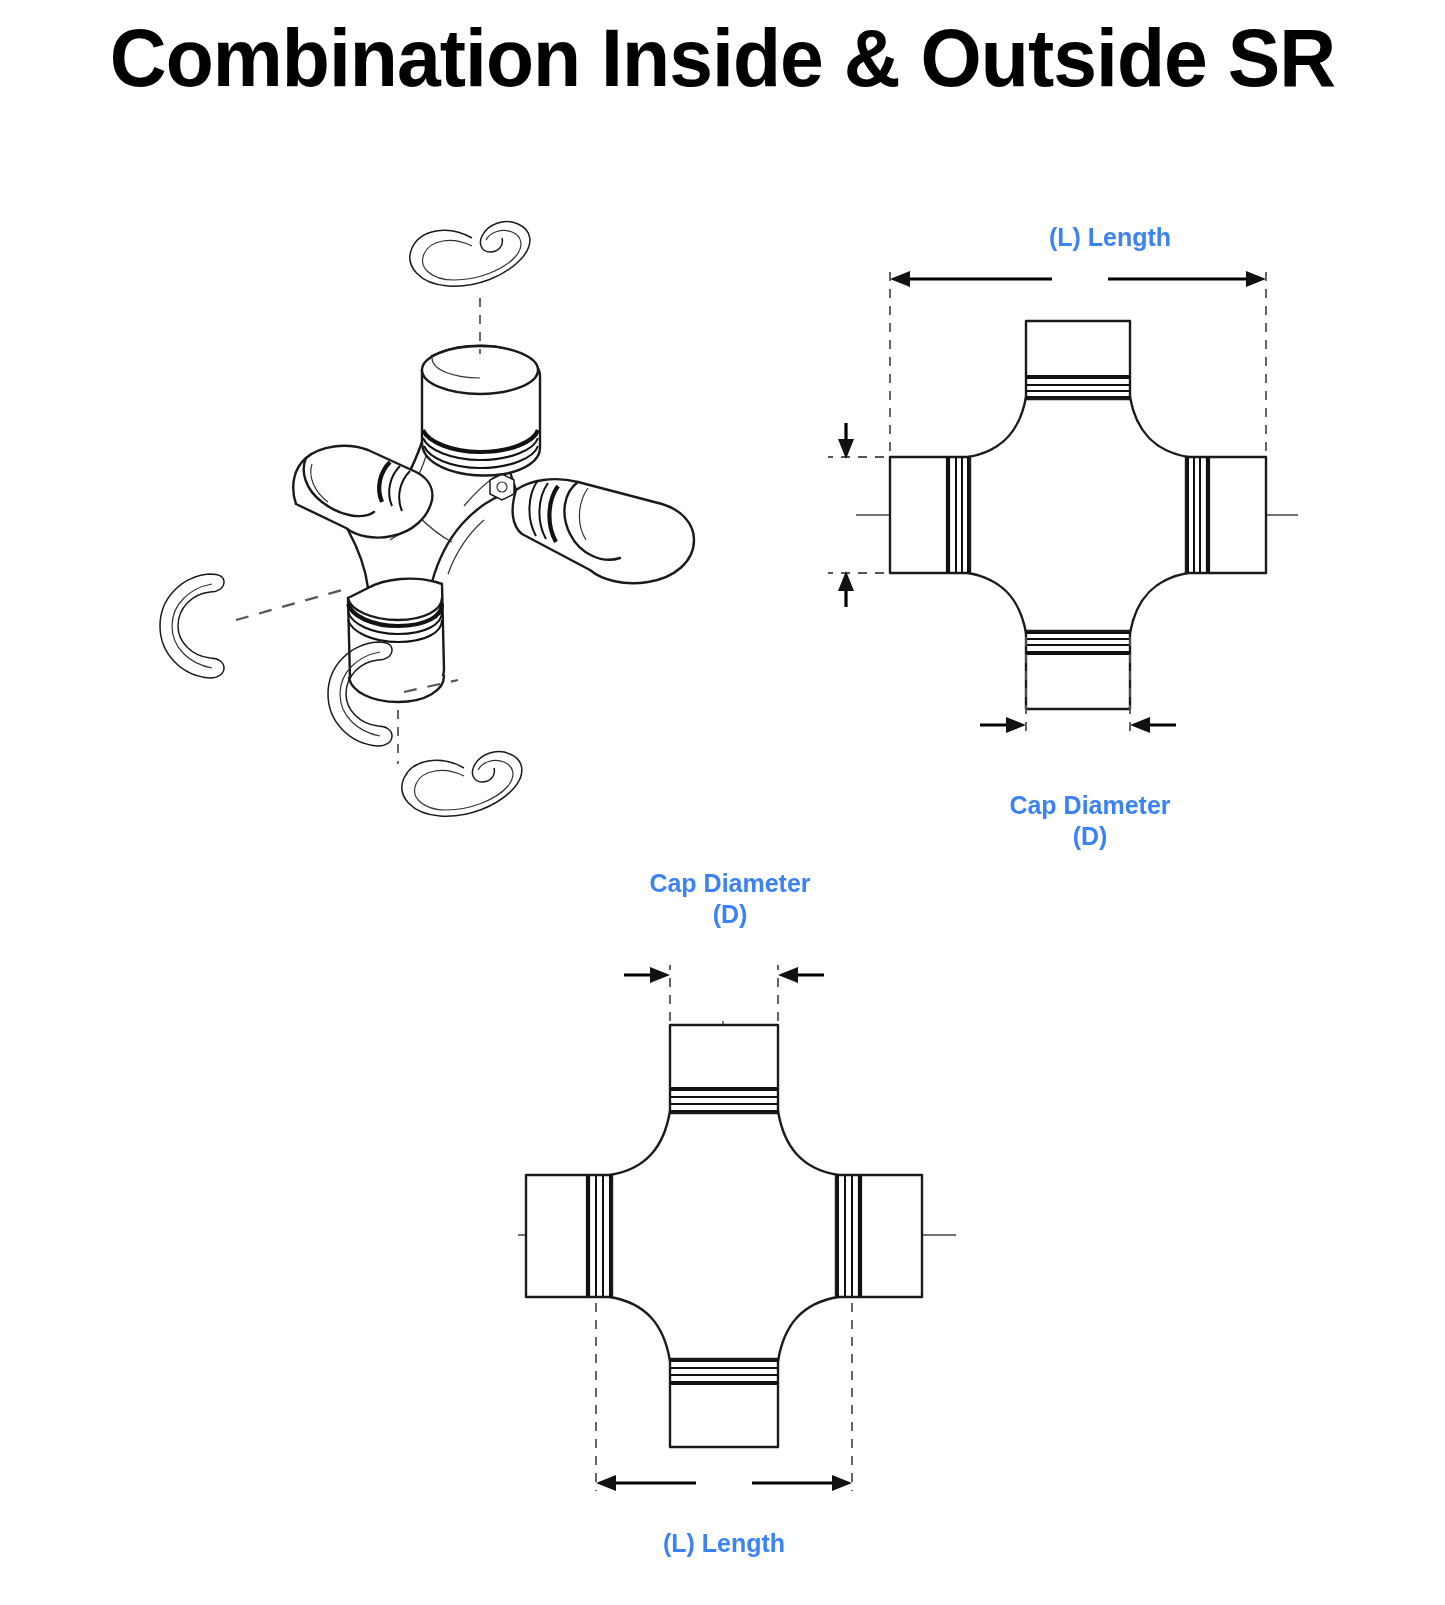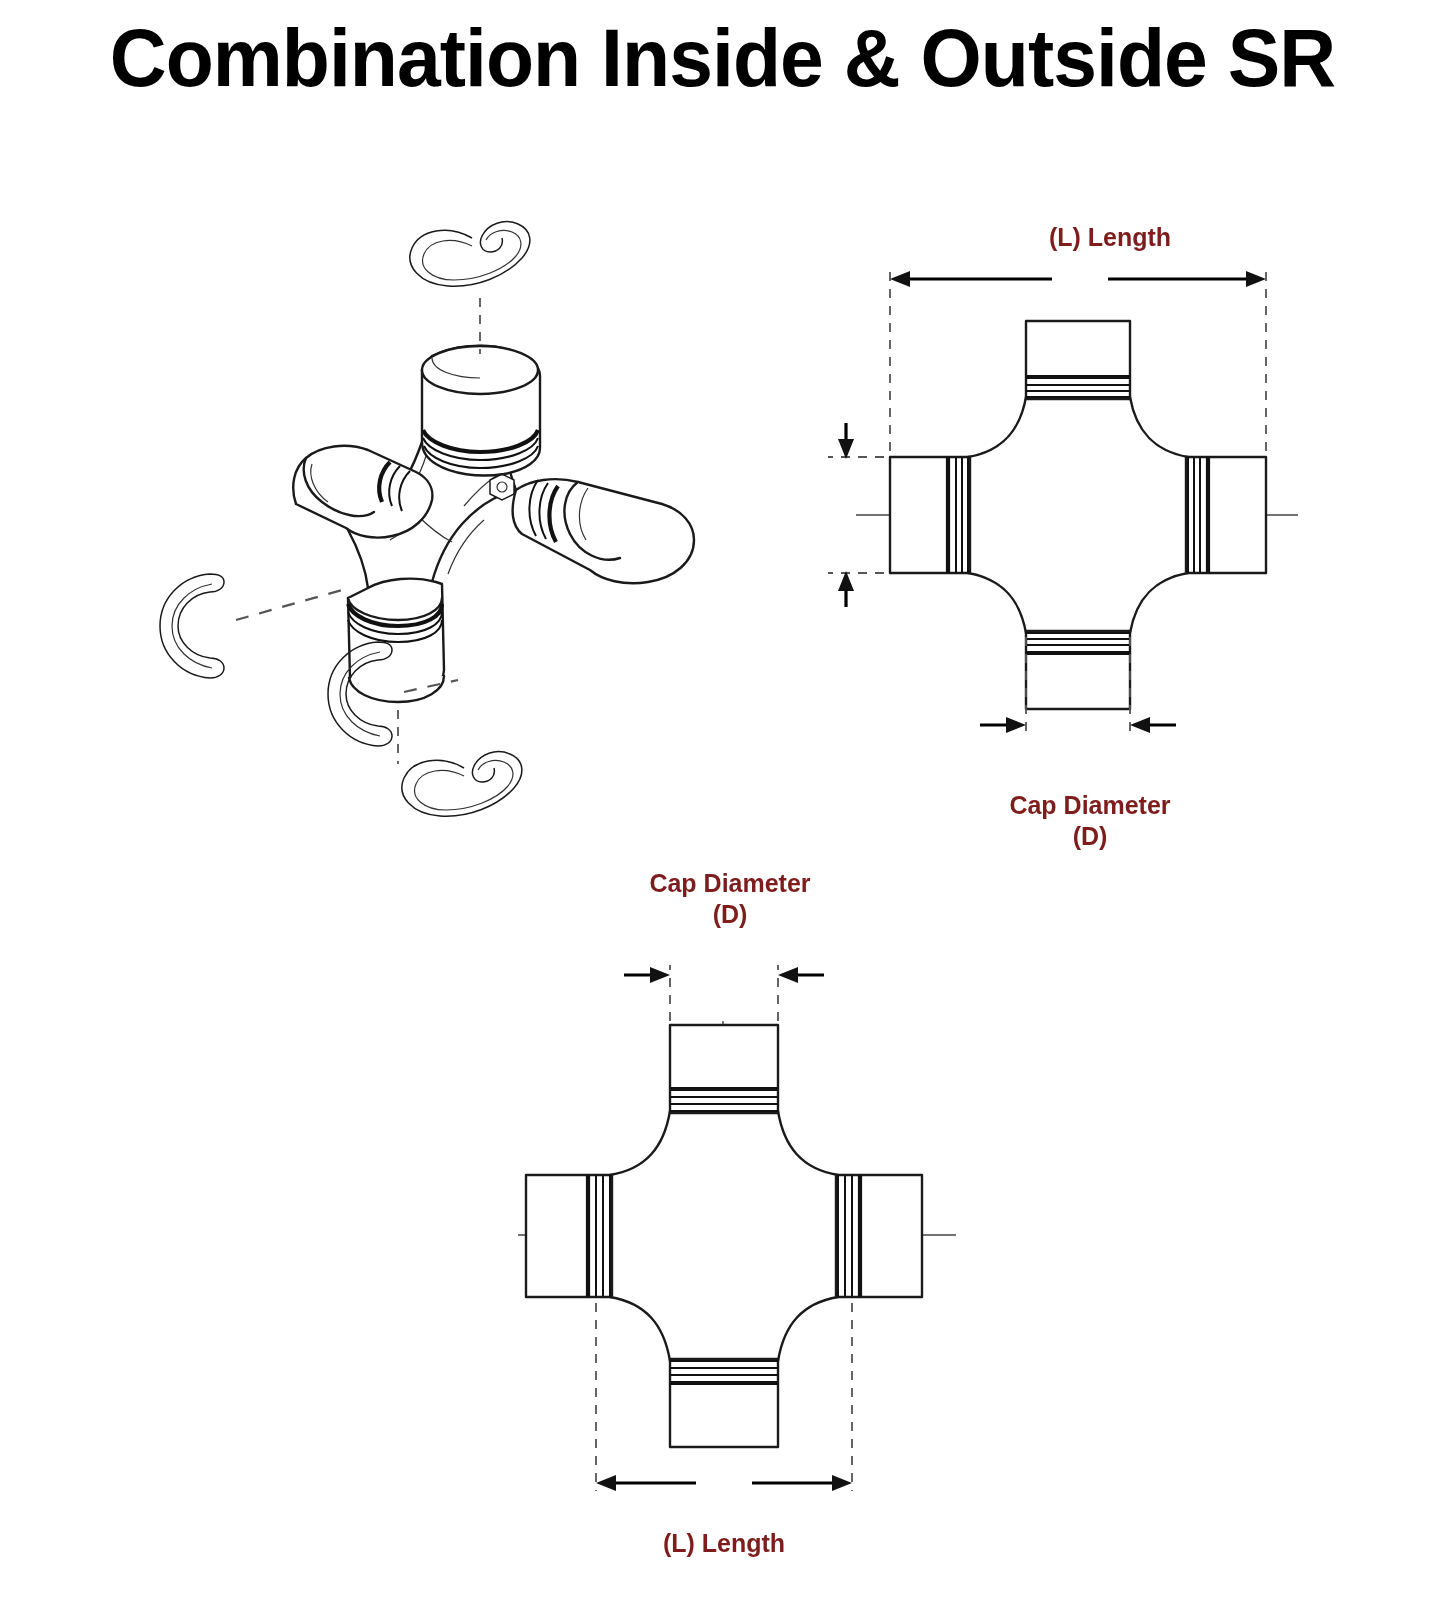--- a/index.html
+++ b/index.html
@@ -31,21 +31,21 @@
     transform-origin: 50% 0;
     white-space: nowrap;
   }
   .panel {
     position: absolute;
   }
   .caption {
     position: absolute;
     font-weight: bold;
     font-size: 25px;
-    color: #7f1d1d;
+    color: #3b82f6;
     text-align: center;
     white-space: nowrap;
     line-height: 1.22;
   }
   svg { display: block; }
   .stroke {
     fill: none;
     stroke: #1a1a1a;
     stroke-width: 2.4;
     stroke-linecap: round;

